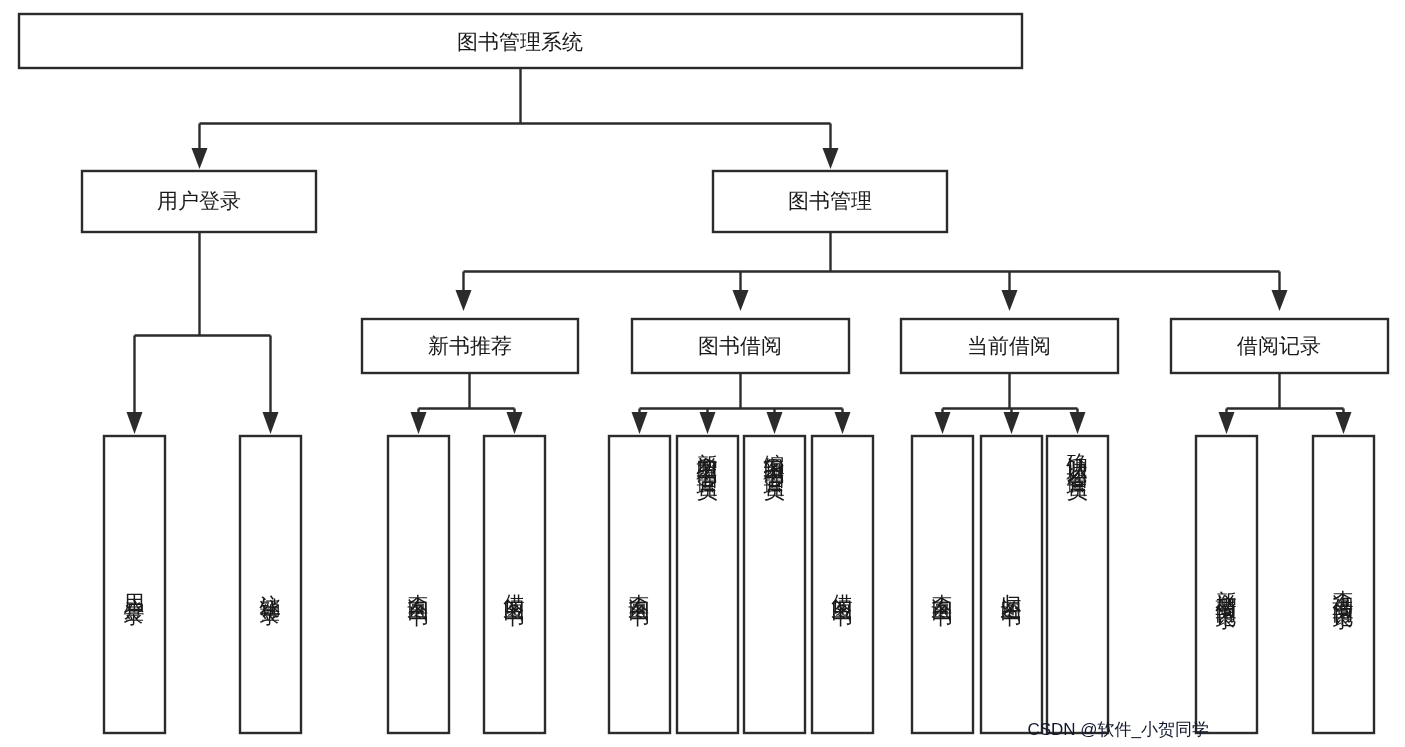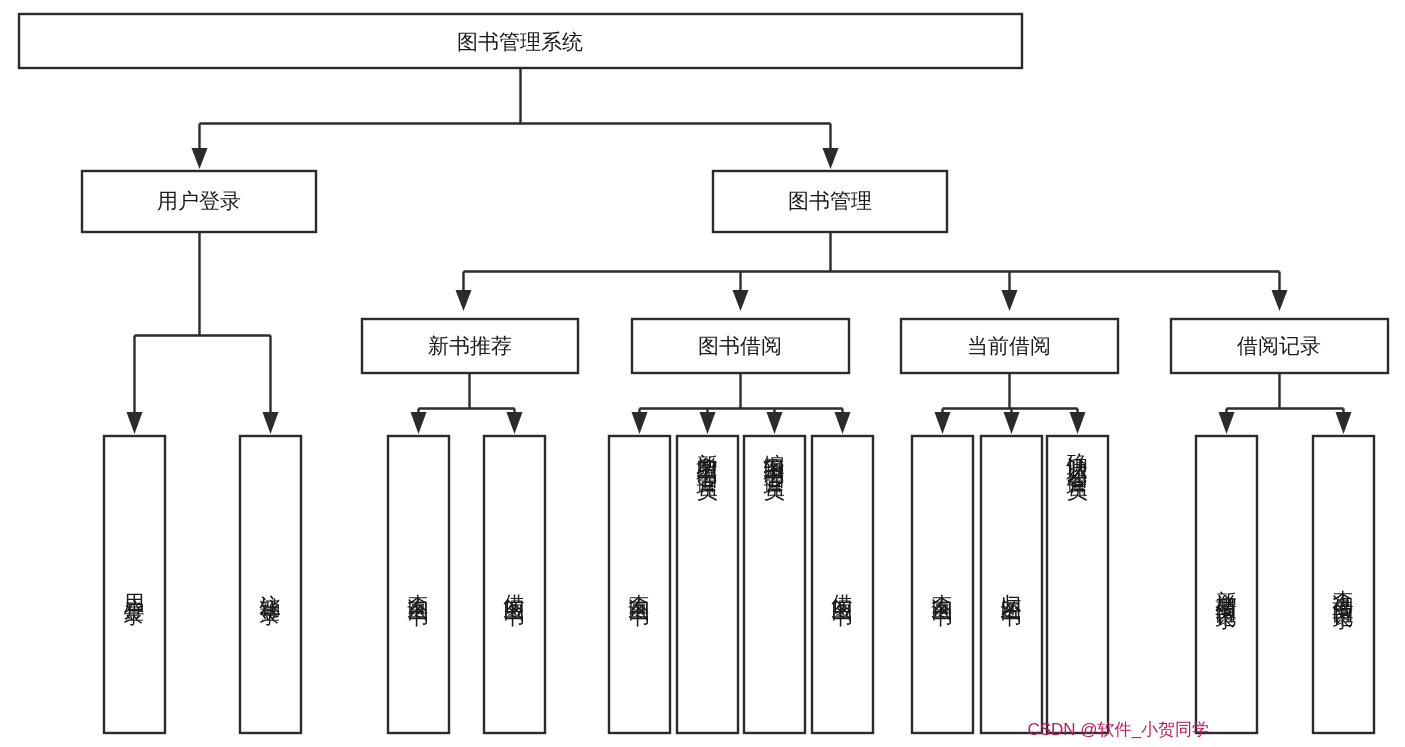--- a/index.html
+++ b/index.html
@@ -47,21 +47,21 @@
     font-size: 21px;
     text-anchor: middle;
     dominant-baseline: middle;
   }
   .watermark {
     position: absolute;
     right: 8px;
     bottom: 6px;
     font-family: "Liberation Sans", "DejaVu Sans", sans-serif;
     font-size: 17px;
-    color: #be185d;
+    color: #0f172a;
     white-space: nowrap;
     pointer-events: none;
   }
   .leaf-text-wrap {
     position: absolute;
     display: flex;
     align-items: center;
     justify-content: center;
     box-sizing: border-box;
     pointer-events: none;

